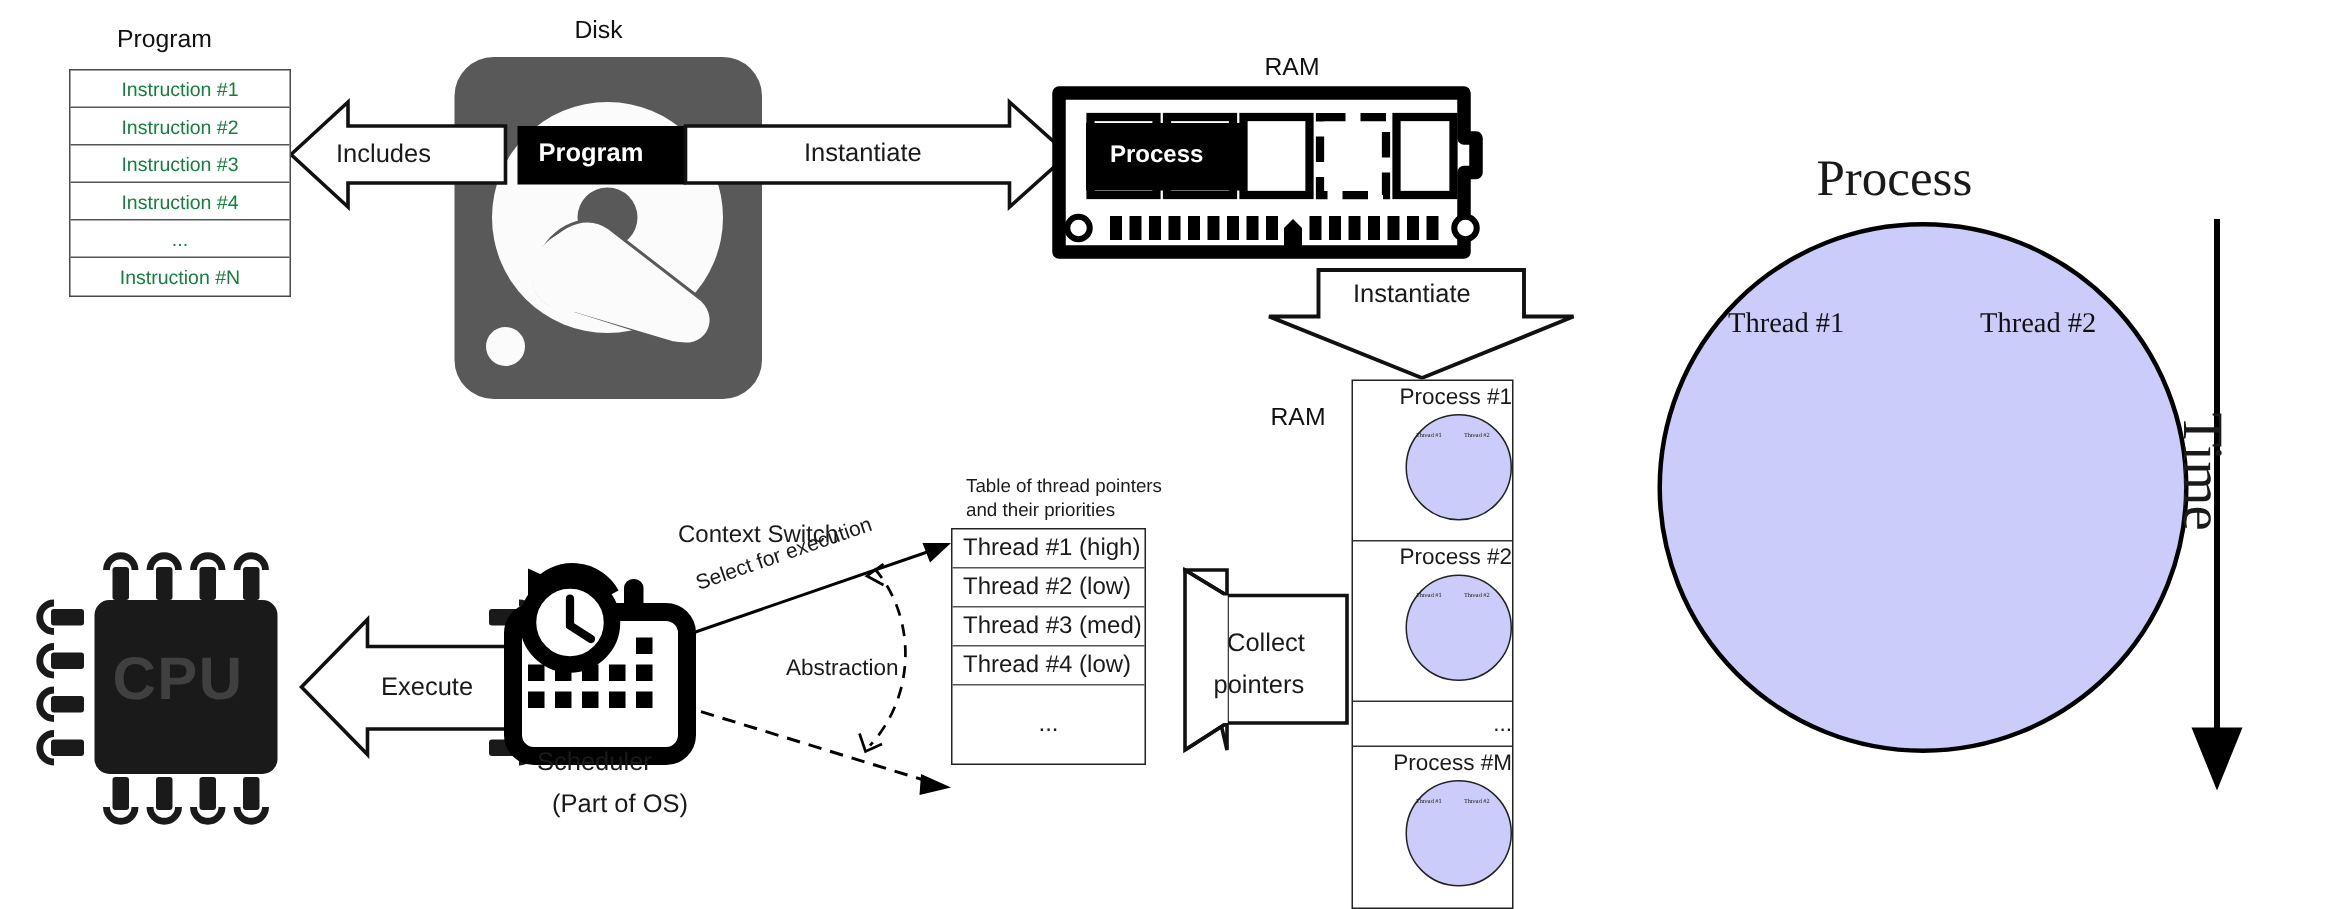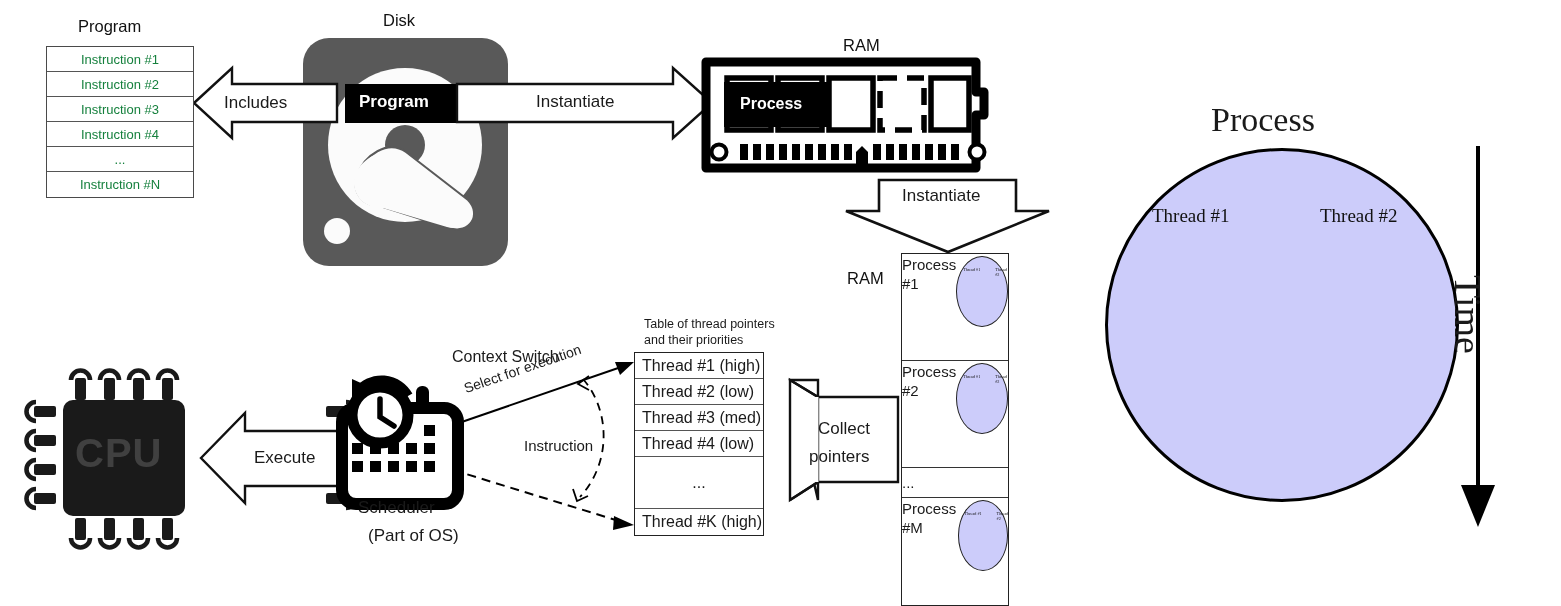--- a/index.html
+++ b/index.html
@@ -36,21 +36,21 @@
   #thread-table .trow.ellipsis{height:52px;line-height:52px;text-align:center;padding-left:0;}
   #thread-table .trow:last-child{border-bottom:none;}
 
   
   #process-stack{
     position:absolute;left:901px;top:253px;width:108px;
     border:1.7px solid #222;box-sizing:border-box;background:#fff;
   }
   #process-stack .pcell{
     border-bottom:1.4px solid #333;box-sizing:border-box;
-    display:flex;flex-direction:row;align-items:flex-start;
+    display:flex;flex-direction:column;align-items:flex-end;
   }
   #process-stack .pcell:last-child{border-bottom:none;}
   #process-stack .pname{font-size:15px;line-height:19px;padding-top:1px;}
   #process-stack .pdots{font-size:15px;line-height:30px;height:30px;}
   .minicircle{
     width:69px;height:69px;border-radius:50%;
     background:#ccccfa;border:1px solid #222;position:relative;margin:2px 0 4px 0;
   }
   .minicircle .mt{position:absolute;font-size:4.2px;font-family:"Liberation Serif",serif;color:#111;}
 
@@ -310,32 +310,31 @@
 
 <div class="lbl" style="left:75px;top:433px;font-size:40px;font-weight:bold;color:#404040;letter-spacing:1px;">CPU</div>
 
 <div class="lbl" style="left:254px;top:449px;font-size:17px;">Execute</div>
 
 <div class="lbl" style="left:358px;top:499px;font-size:17px;">Scheduler</div>
 <div class="lbl" style="left:355px;top:527px;font-size:17px;margin-left:13px;">(Part of OS)</div>
 
 <div class="lbl" style="left:452px;top:349px;font-size:16px;">Context Switch</div>
 <div class="lbl" style="left:462px;top:382px;font-size:14px;transform:rotate(-19deg);transform-origin:left top;">Select for execution</div>
-<div class="lbl" style="left:524px;top:438px;font-size:15px;">Instruction</div>
+<div class="lbl" style="left:524px;top:438px;font-size:15px;">Abstraction</div>
 
 <div class="lbl" style="left:644px;top:318px;font-size:12.5px;">Table of thread pointers</div>
 <div class="lbl" style="left:644px;top:334px;font-size:12.5px;">and their priorities</div>
 
 <div id="thread-table">
   <div class="trow">Thread #1 (high)</div>
   <div class="trow">Thread #2 (low)</div>
   <div class="trow">Thread #3 (med)</div>
   <div class="trow">Thread #4 (low)</div>
   <div class="trow ellipsis">...</div>
-  <div class="trow">Thread #K (high)</div>
 </div>
 
 <div class="lbl" style="left:818px;top:420px;font-size:17px;">Collect</div>
 <div class="lbl" style="left:809px;top:448px;font-size:17px;">pointers</div>
 
 <div class="lbl serif" style="left:1211px;top:103px;font-size:34px;">Process</div>
 <div id="process-circle"></div>
 <div class="bigthread-lbl" style="left:1152px;top:205px;">Thread #1</div>
 <div class="bigthread-lbl" style="left:1320px;top:205px;">Thread #2</div>
 <div class="lbl serif" style="left:1487px;top:275px;font-size:38px;

